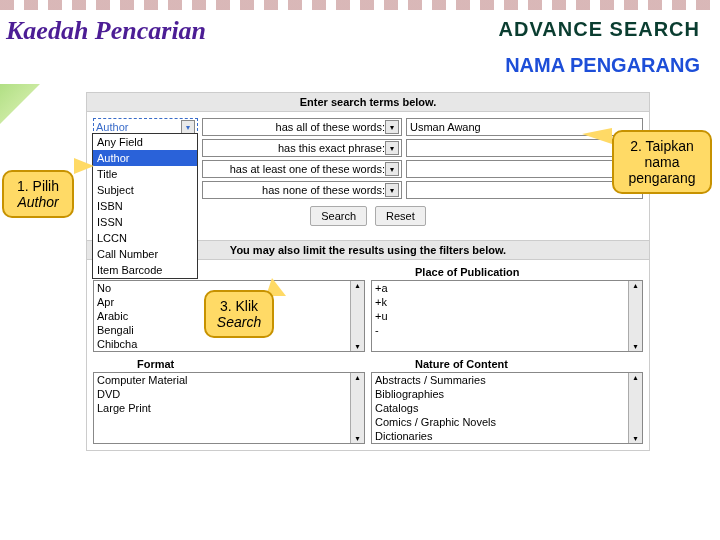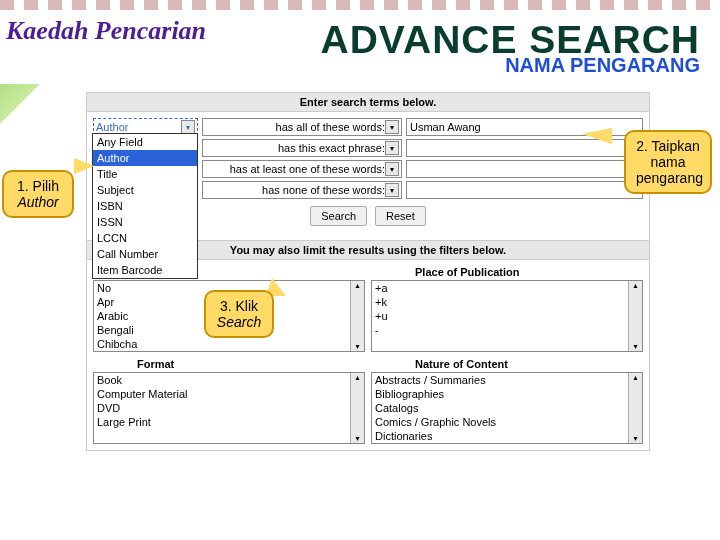--- a/index.html
+++ b/index.html
@@ -29,21 +29,21 @@
     font-size: 26px;
     font-style: italic;
     font-weight: bold;
     color: #4c1d95;
     text-shadow: 2px 2px 0 #fff;
   }
   .title {
     position: absolute;
     right: 20px; top: 8px;
     font-family: Impact, "Arial Black", sans-serif;
-    font-size: 39px;
+    font-size: 20px;
     font-weight: 900;
     color: #0a3d30;
     letter-spacing: 1px;
   }
   .subtitle {
     position: absolute;
     right: 20px; top: 44px;
     font-family: Impact, "Arial Black", sans-serif;
     font-size: 20px;
     font-weight: 900;
@@ -198,21 +198,21 @@
     border: 2px solid #c79200;
     border-radius: 10px;
     padding: 6px 10px;
     font-family: Arial, sans-serif;
     font-size: 14px;
     text-align: center;
     z-index: 20;
   }
   .callout i { font-style: italic; }
   .c1 { left: 2px; top: 170px; width: 72px; }
-  .c2 { right: 8px; top: 130px; width: 88px; margin-left: 16px; }
+  .c2 { right: 8px; top: 130px; width: 100px; margin-left: 16px; }
   .c3 { left: 204px; top: 290px; width: 70px; }
   .pointer {
     position: absolute;
     width: 0; height: 0;
   }
   .p1 {
     left: 74px; top: 158px;
     border-left: 20px solid #ffda66;
     border-top: 8px solid transparent;
     border-bottom: 8px solid transparent;
@@ -332,21 +332,20 @@
         <div class="item">-</div>
         <div class="sb">
             <span>▴</span>
             <span>▾</span>
           </div>
       </div>
     </div>
     <div>
       <div class="filter-label">Format</div>
       <div class="listbox">
-        <div class="item">Book</div>
         <div class="item">Computer Material</div>
         <div class="item">DVD</div>
         <div class="item">Large Print</div>
         <div class="sb">
             <span>▴</span>
             <span>▾</span>
           </div>
       </div>
     </div>
     <div>

